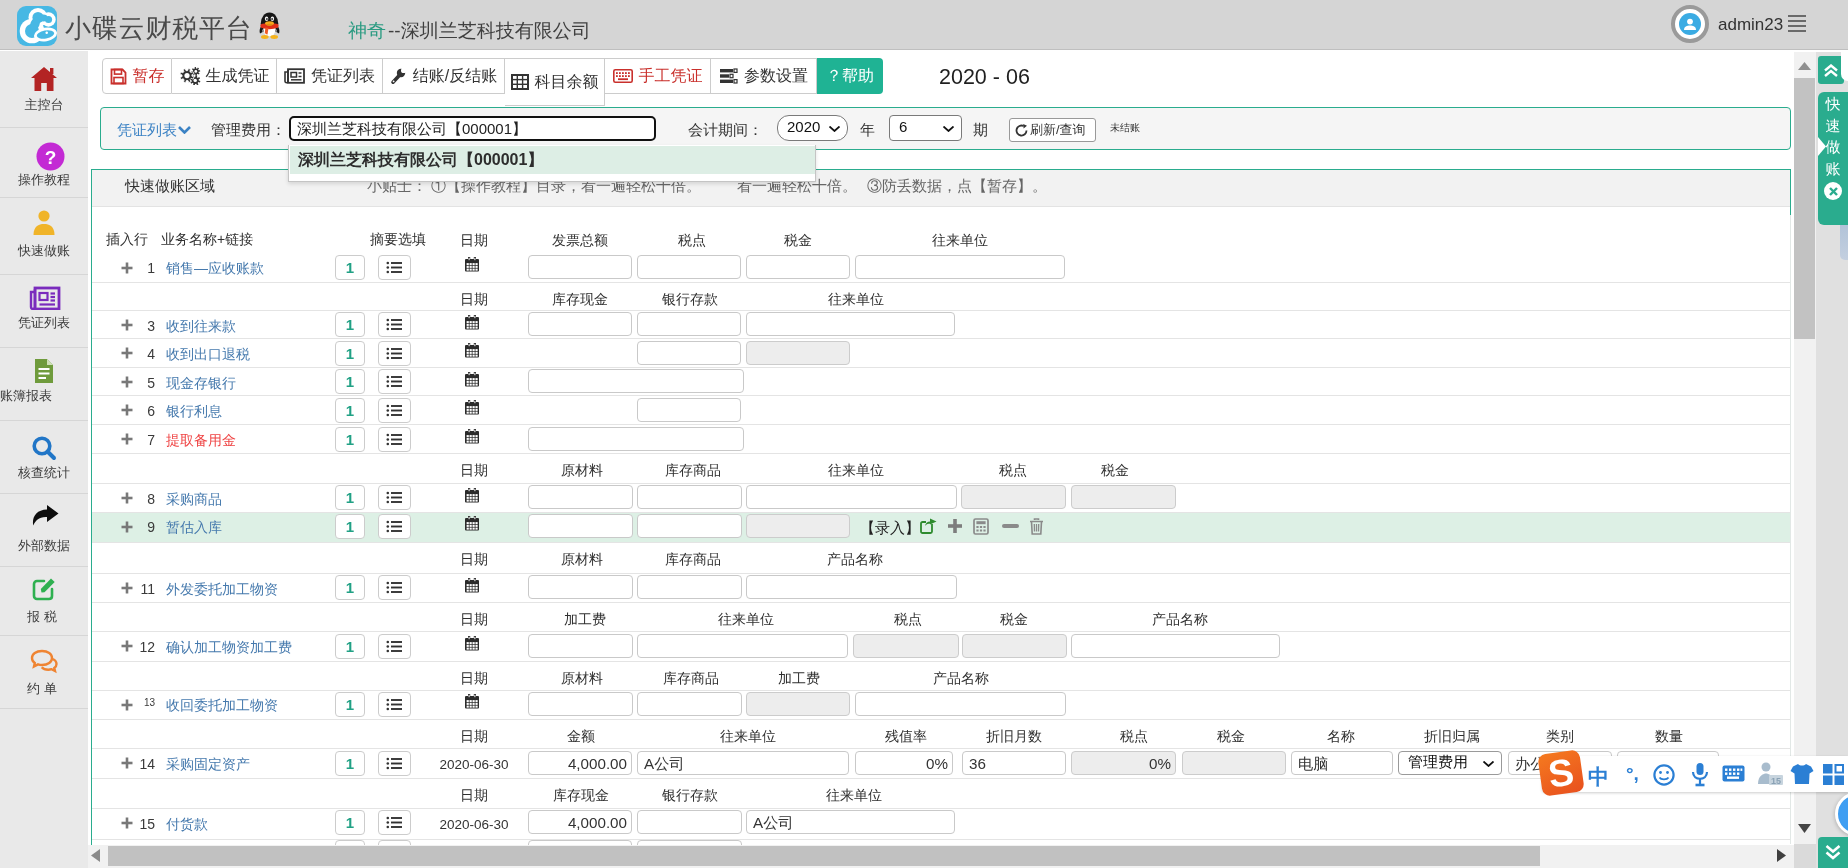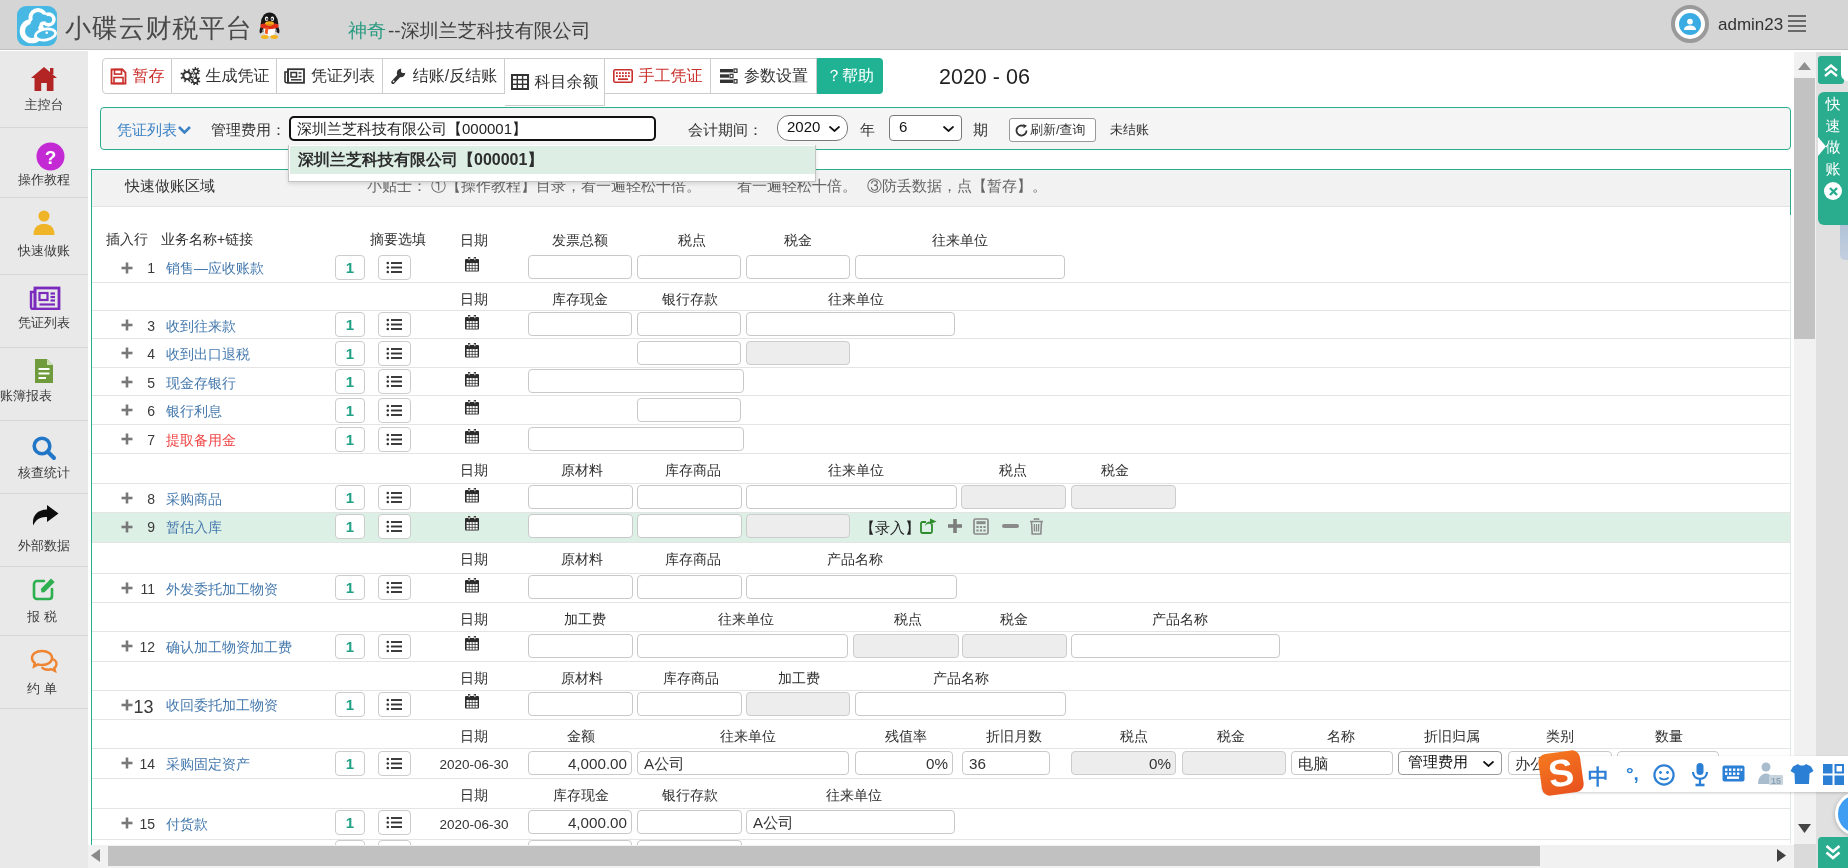--- a/index.html
+++ b/index.html
@@ -235,21 +235,21 @@
       <path d="M0.5 0.5 L5.5 5 L10.5 0.5" fill="none" stroke="#111" stroke-width="1.8"></path>
     </svg></div>
 <div class="tx" style="left:973px;top:121px;font-size:15px;color:#333">期</div>
 <div class="ab" style="left:1009px;top:118px;width:87px;height:24px;background:#fff;border:1px solid #999;border-radius:3px;display:flex;align-items:center;padding-left:5px">
     <svg width="13" height="13" viewBox="0 0 13 13" style="margin-right:2px">
       <path d="M11.5 6.5 A5 5 0 1 1 8.6 2" fill="none" stroke="#333" stroke-width="1.8"></path>
       <path d="M8.2 0 L12 1.8 L8.6 4.4 Z" fill="#333"></path>
     </svg>
     <span style="font-size:13px;color:#333">刷新/查询</span>
   </div>
-<div class="tx" style="left:1110px;top:121px;font-size:13px;color:#333">未结账</div>
+<div class="tx" style="left:1110px;top:121px;font-size:10px;color:#333">未结账</div>
 <div class="ab" style="left:91px;top:169px;width:1700px;height:676px;border:1px solid #2aac8e;border-bottom:none;border-right:none;background:#fff"></div>
 <div class="ab" style="left:1790px;top:169px;width:1px;height:46px;background:#2aac8e"></div>
 <div class="ab" style="left:1790px;top:215px;width:1px;height:629px;background:#e2e8e6"></div>
 <div class="ab" style="left:92px;top:170px;width:1698px;height:37px;background:#f2f2f2;border-bottom:1px solid #e3e3e3"></div>
 <div class="tx" style="left:125px;top:177px;font-size:15px;color:#333">快速做账区域</div>
 <div class="tx" style="left:367px;top:177px;font-size:15px;color:#666">小贴士：</div>
 <div class="tx" style="left:431px;top:177px;font-size:15px;color:#666">①【操作教程】目录，看一遍轻松十倍。</div>
 <div class="tx" style="left:737px;top:177px;font-size:15px;color:#666">看一遍轻松十倍。</div>
 <div class="tx" style="left:867px;top:177px;font-size:15px;color:#666">③防丢数据，点【暂存】。</div>
 <div class="tx" style="left:106px;top:231.2px;font-size:14px;color:#2f2f2f">插入行</div>
@@ -810,21 +810,21 @@
 <div class="tx" style="left:691px;top:669.5px;font-size:14px;color:#2f2f2f;transform:translateX(-50%)">库存商品</div>
 <div class="tx" style="left:799px;top:669.5px;font-size:14px;color:#2f2f2f;transform:translateX(-50%)">加工费</div>
 <div class="tx" style="left:961px;top:669.5px;font-size:14px;color:#2f2f2f;transform:translateX(-50%)">产品名称</div>
 <div class="ab" style="left:92px;top:689.6px;width:1698px;height:1px;background:#e4e4e4"></div>
 <svg class="ab" style="left:121px;top:698.6px" width="12" height="12" viewBox="0 0 12 12">
     <g stroke="#787878" stroke-width="2.6">
       <line x1="6" y1="0.5" x2="6" y2="11.5"></line>
       <line x1="0.5" y1="6" x2="11.5" y2="6"></line>
     </g>
   </svg>
-<div class="tx" style="left:132px;top:697.4px;width:23px;text-align:center;font-size:18px;color:#3a3a3a">13</div>
+<div class="tx" style="left:132px;top:697.4px;width:23px;text-align:right;font-size:10px;color:#3a3a3a">13</div>
 <div class="tx" style="left:166px;top:697.4px;font-size:14px;color:#4579ad">收回委托加工物资</div>
 <div class="ab cc" style="left:335px;top:692.0px;width:30px;height:25px;background:#fff;border:1px solid #ccc;border-radius:4px;font-size:15px;font-weight:bold;color:#21a185">1</div>
 <div class="ab cc" style="left:378px;top:692.0px;width:33px;height:25px;background:#fff;border:1px solid #ccc;border-radius:4px">
     <svg width="17" height="13" viewBox="0 0 17 13">
       <g fill="#333">
         <circle cx="1.8" cy="2" r="1.3"></circle>
         <circle cx="1.8" cy="6.5" r="1.3"></circle>
         <circle cx="1.8" cy="11" r="1.3"></circle>
       </g>
       <g stroke="#333" stroke-width="1.9">
@@ -892,21 +892,21 @@
         <line x1="5" y1="2" x2="16" y2="2"></line>
         <line x1="5" y1="6.5" x2="16" y2="6.5"></line>
         <line x1="5" y1="11" x2="16" y2="11"></line>
       </g>
     </svg>
   </div>
 <div class="tx" style="left:474px;top:757.3px;font-size:13.5px;color:#333;transform:translateX(-50%)">2020-06-30</div>
 <div class="inp" style="left:528px;top:750.7px;width:104px;font-size:15.2px;color:#333;line-height:23.5px;padding-right:4px;text-align:right">4,000.00</div>
 <div class="inp" style="left:637px;top:750.7px;width:212px;font-size:15.2px;color:#333;line-height:23.5px;padding-left:6px">A公司</div>
 <div class="inp" style="left:855px;top:750.7px;width:98px;font-size:15.2px;color:#333;line-height:23.5px;padding-right:4px;text-align:right">0%</div>
-<div class="inp" style="left:962px;top:750.7px;width:88px;font-size:15.2px;color:#333;line-height:23.5px;padding-left:6px">36</div>
+<div class="inp" style="left:962px;top:750.7px;width:104px;font-size:15.2px;color:#333;line-height:23.5px;padding-left:6px">36</div>
 <div class="ginp" style="left:1071px;top:750.7px;width:105px;font-size:15.2px;color:#333;line-height:23.5px;padding-right:4px;text-align:right">0%</div>
 <div class="ginp" style="left:1182px;top:750.7px;width:104px;font-size:15.2px;color:#333;line-height:23.5px;padding-left:6px"></div>
 <div class="inp" style="left:1291px;top:750.7px;width:102px;font-size:15.2px;color:#333;line-height:23.5px;padding-left:6px">电脑</div>
 <div class="ab" style="left:1398px;top:750.6999999999999px;width:104px;height:24px;background:#fff;border:1px solid #9a9a9a;border-radius:4px;font-size:15px;color:#111;line-height:20px;padding-left:9px">管理费用<svg class="ab" style="right:7px;top:9px" width="11" height="6" viewBox="0 0 11 6">
       <path d="M0.5 0.5 L5.5 5 L10.5 0.5" fill="none" stroke="#111" stroke-width="1.8"></path>
     </svg></div>
 <div class="inp" style="left:1508px;top:750.7px;width:104px;font-size:15.2px;color:#333;line-height:23.5px;padding-left:6px">办公用品</div>
 <div class="inp" style="left:1617px;top:750.7px;width:102px;font-size:15.2px;color:#333;line-height:23.5px;padding-left:6px"></div>
 <div class="ab" style="left:92px;top:778.0px;width:1698px;height:1px;background:#e4e4e4"></div>
 <div class="tx" style="left:474px;top:787.0px;font-size:14px;color:#2f2f2f;transform:translateX(-50%)">日期</div>

